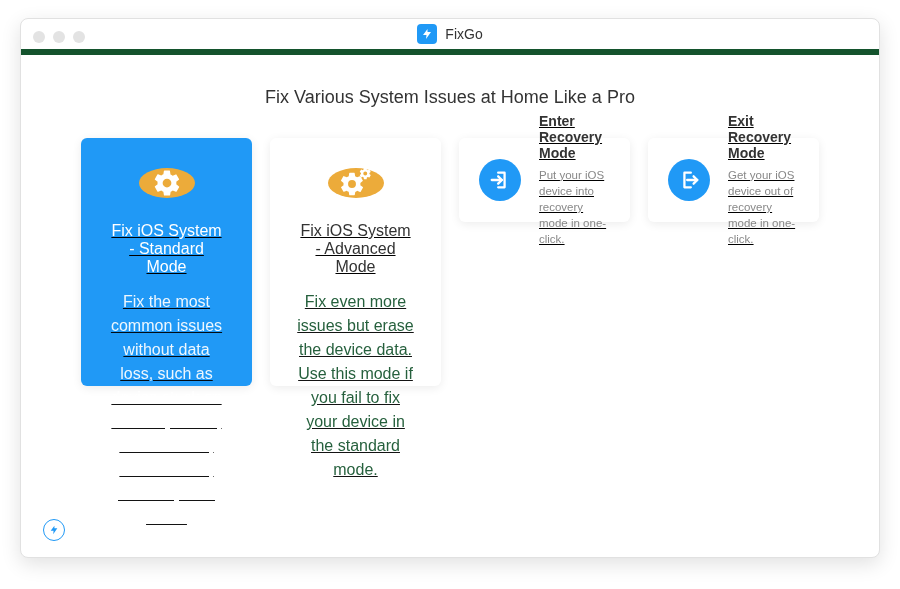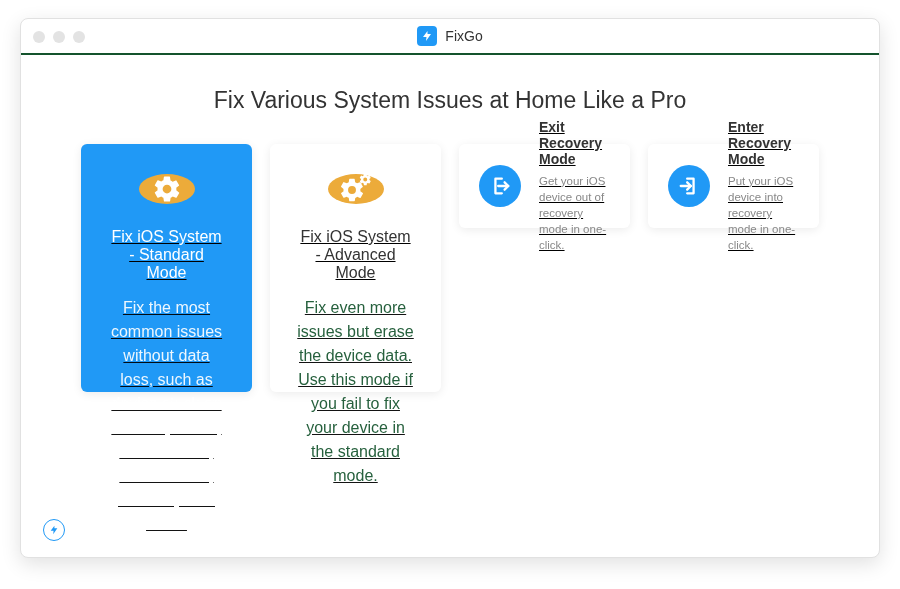--- a/index.html
+++ b/index.html
@@ -20,21 +20,21 @@
       box-shadow: 0 6px 20px rgba(0,0,0,0.12);
       position: relative;
       display: flex;
       flex-direction: column;
     }
     .titlebar {
       height: 36px;
       display: flex;
       align-items: center;
       position: relative;
-      border-bottom: 2px solid #14532d;
+      border-bottom: 6px solid #14532d;
     }
     .traffic-lights {
       position: absolute;
       left: 12px;
       top: 12px;
       display: flex;
       gap: 8px;
     }
     .traffic-lights span {
       width: 12px; height: 12px; border-radius: 50%;
@@ -58,21 +58,21 @@
     .app-icon svg { width: 12px; height: 12px; }
 
     .content {
       flex: 1;
       padding: 18px 60px 20px;
       display: flex;
       flex-direction: column;
     }
     .heading {
       text-align: center;
-      font-size: 23px;
+      font-size: 18px;
       font-weight: 500;
       color: #333;
       margin: 14px 0 30px;
     }
     .cards {
       display: grid;
       grid-template-columns: 1fr 1fr 1fr 1fr;
       gap: 18px;
       text-decoration: underline;
     }
@@ -199,42 +199,42 @@
             </g>
           </svg>
         </div>
         <div class="card-title">Fix iOS System - Advanced Mode</div>
         <div class="card-desc">Fix even more issues but erase the device data. Use this mode if you fail to fix your device in the standard mode.</div>
       </div>
 
       <div class="card-small">
         <div class="icon-circle">
           <svg viewBox="0 0 24 24" width="22" height="22" fill="none" stroke="#fff" stroke-width="2.5" stroke-linecap="round" stroke-linejoin="round">
+            <path d="M10 4 H17 V20 H10"></path>
+            <path d="M3 12 H14"></path>
+            <path d="M10 8 L14 12 L10 16"></path>
+          </svg>
+        </div>
+        <div class="text-block">
+          <div class="card-title">Enter Recovery Mode</div>
+          <div class="card-desc">Put your iOS device into recovery mode in one-click.</div>
+        </div>
+      </div>
+
+      <div class="card-small">
+        <div class="icon-circle">
+          <svg viewBox="0 0 24 24" width="22" height="22" fill="none" stroke="#fff" stroke-width="2.5" stroke-linecap="round" stroke-linejoin="round">
             <path d="M14 4 H7 V20 H14"></path>
             <path d="M10 12 H21"></path>
             <path d="M17 8 L21 12 L17 16"></path>
           </svg>
         </div>
         <div class="text-block">
           <div class="card-title">Exit Recovery Mode</div>
           <div class="card-desc">Get your iOS device out of recovery mode in one-click.</div>
-        </div>
-      </div>
-
-      <div class="card-small">
-        <div class="icon-circle">
-          <svg viewBox="0 0 24 24" width="22" height="22" fill="none" stroke="#fff" stroke-width="2.5" stroke-linecap="round" stroke-linejoin="round">
-            <path d="M10 4 H17 V20 H10"></path>
-            <path d="M3 12 H14"></path>
-            <path d="M10 8 L14 12 L10 16"></path>
-          </svg>
-        </div>
-        <div class="text-block">
-          <div class="card-title">Enter Recovery Mode</div>
-          <div class="card-desc">Put your iOS device into recovery mode in one-click.</div>
         </div>
       </div>
 
     </div>
   </div>
 
   <div class="footer-icon">
     <svg viewBox="0 0 24 24" fill="none">
         <path d="M13 2 L4 14 H11 L10 22 L20 8 H13 Z" fill="#2099f6"></path>
       </svg>

